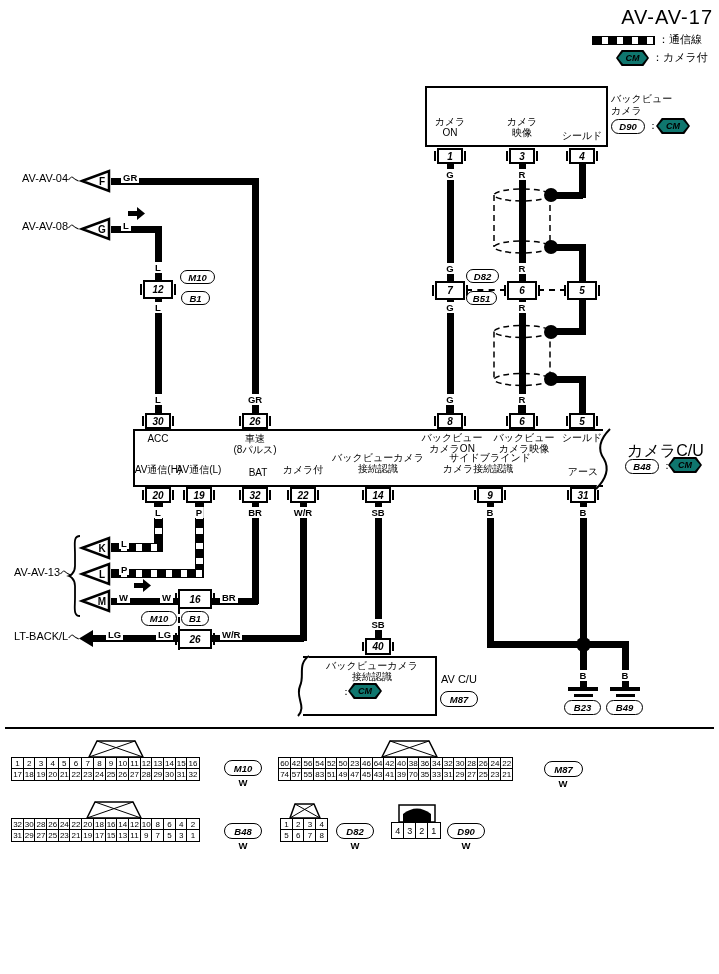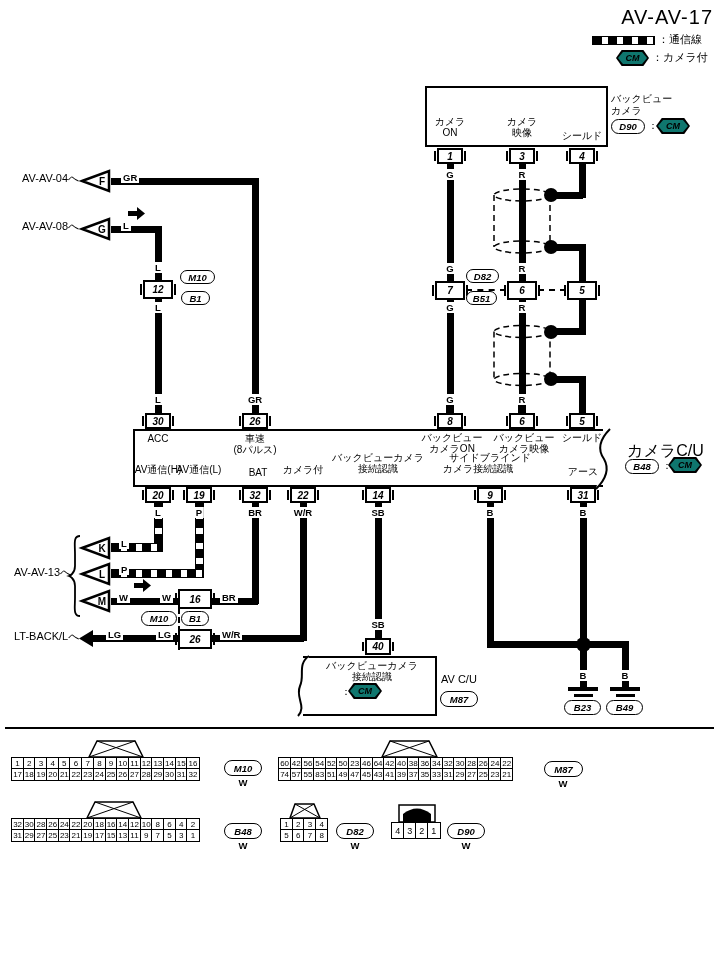--- a/index.html
+++ b/index.html
@@ -372,21 +372,21 @@
         <div class="grid-cell">57</div>
         <div class="grid-cell">55</div>
         <div class="grid-cell">83</div>
         <div class="grid-cell">51</div>
         <div class="grid-cell">49</div>
         <div class="grid-cell">47</div>
         <div class="grid-cell">45</div>
         <div class="grid-cell">43</div>
         <div class="grid-cell">41</div>
         <div class="grid-cell">39</div>
-        <div class="grid-cell">37</div>
+        <div class="grid-cell">70</div>
         <div class="grid-cell">35</div>
         <div class="grid-cell">33</div>
         <div class="grid-cell">31</div>
         <div class="grid-cell">29</div>
         <div class="grid-cell">27</div>
         <div class="grid-cell">25</div>
         <div class="grid-cell">23</div>
         <div class="grid-cell">21</div>
       </div>
     </div>

